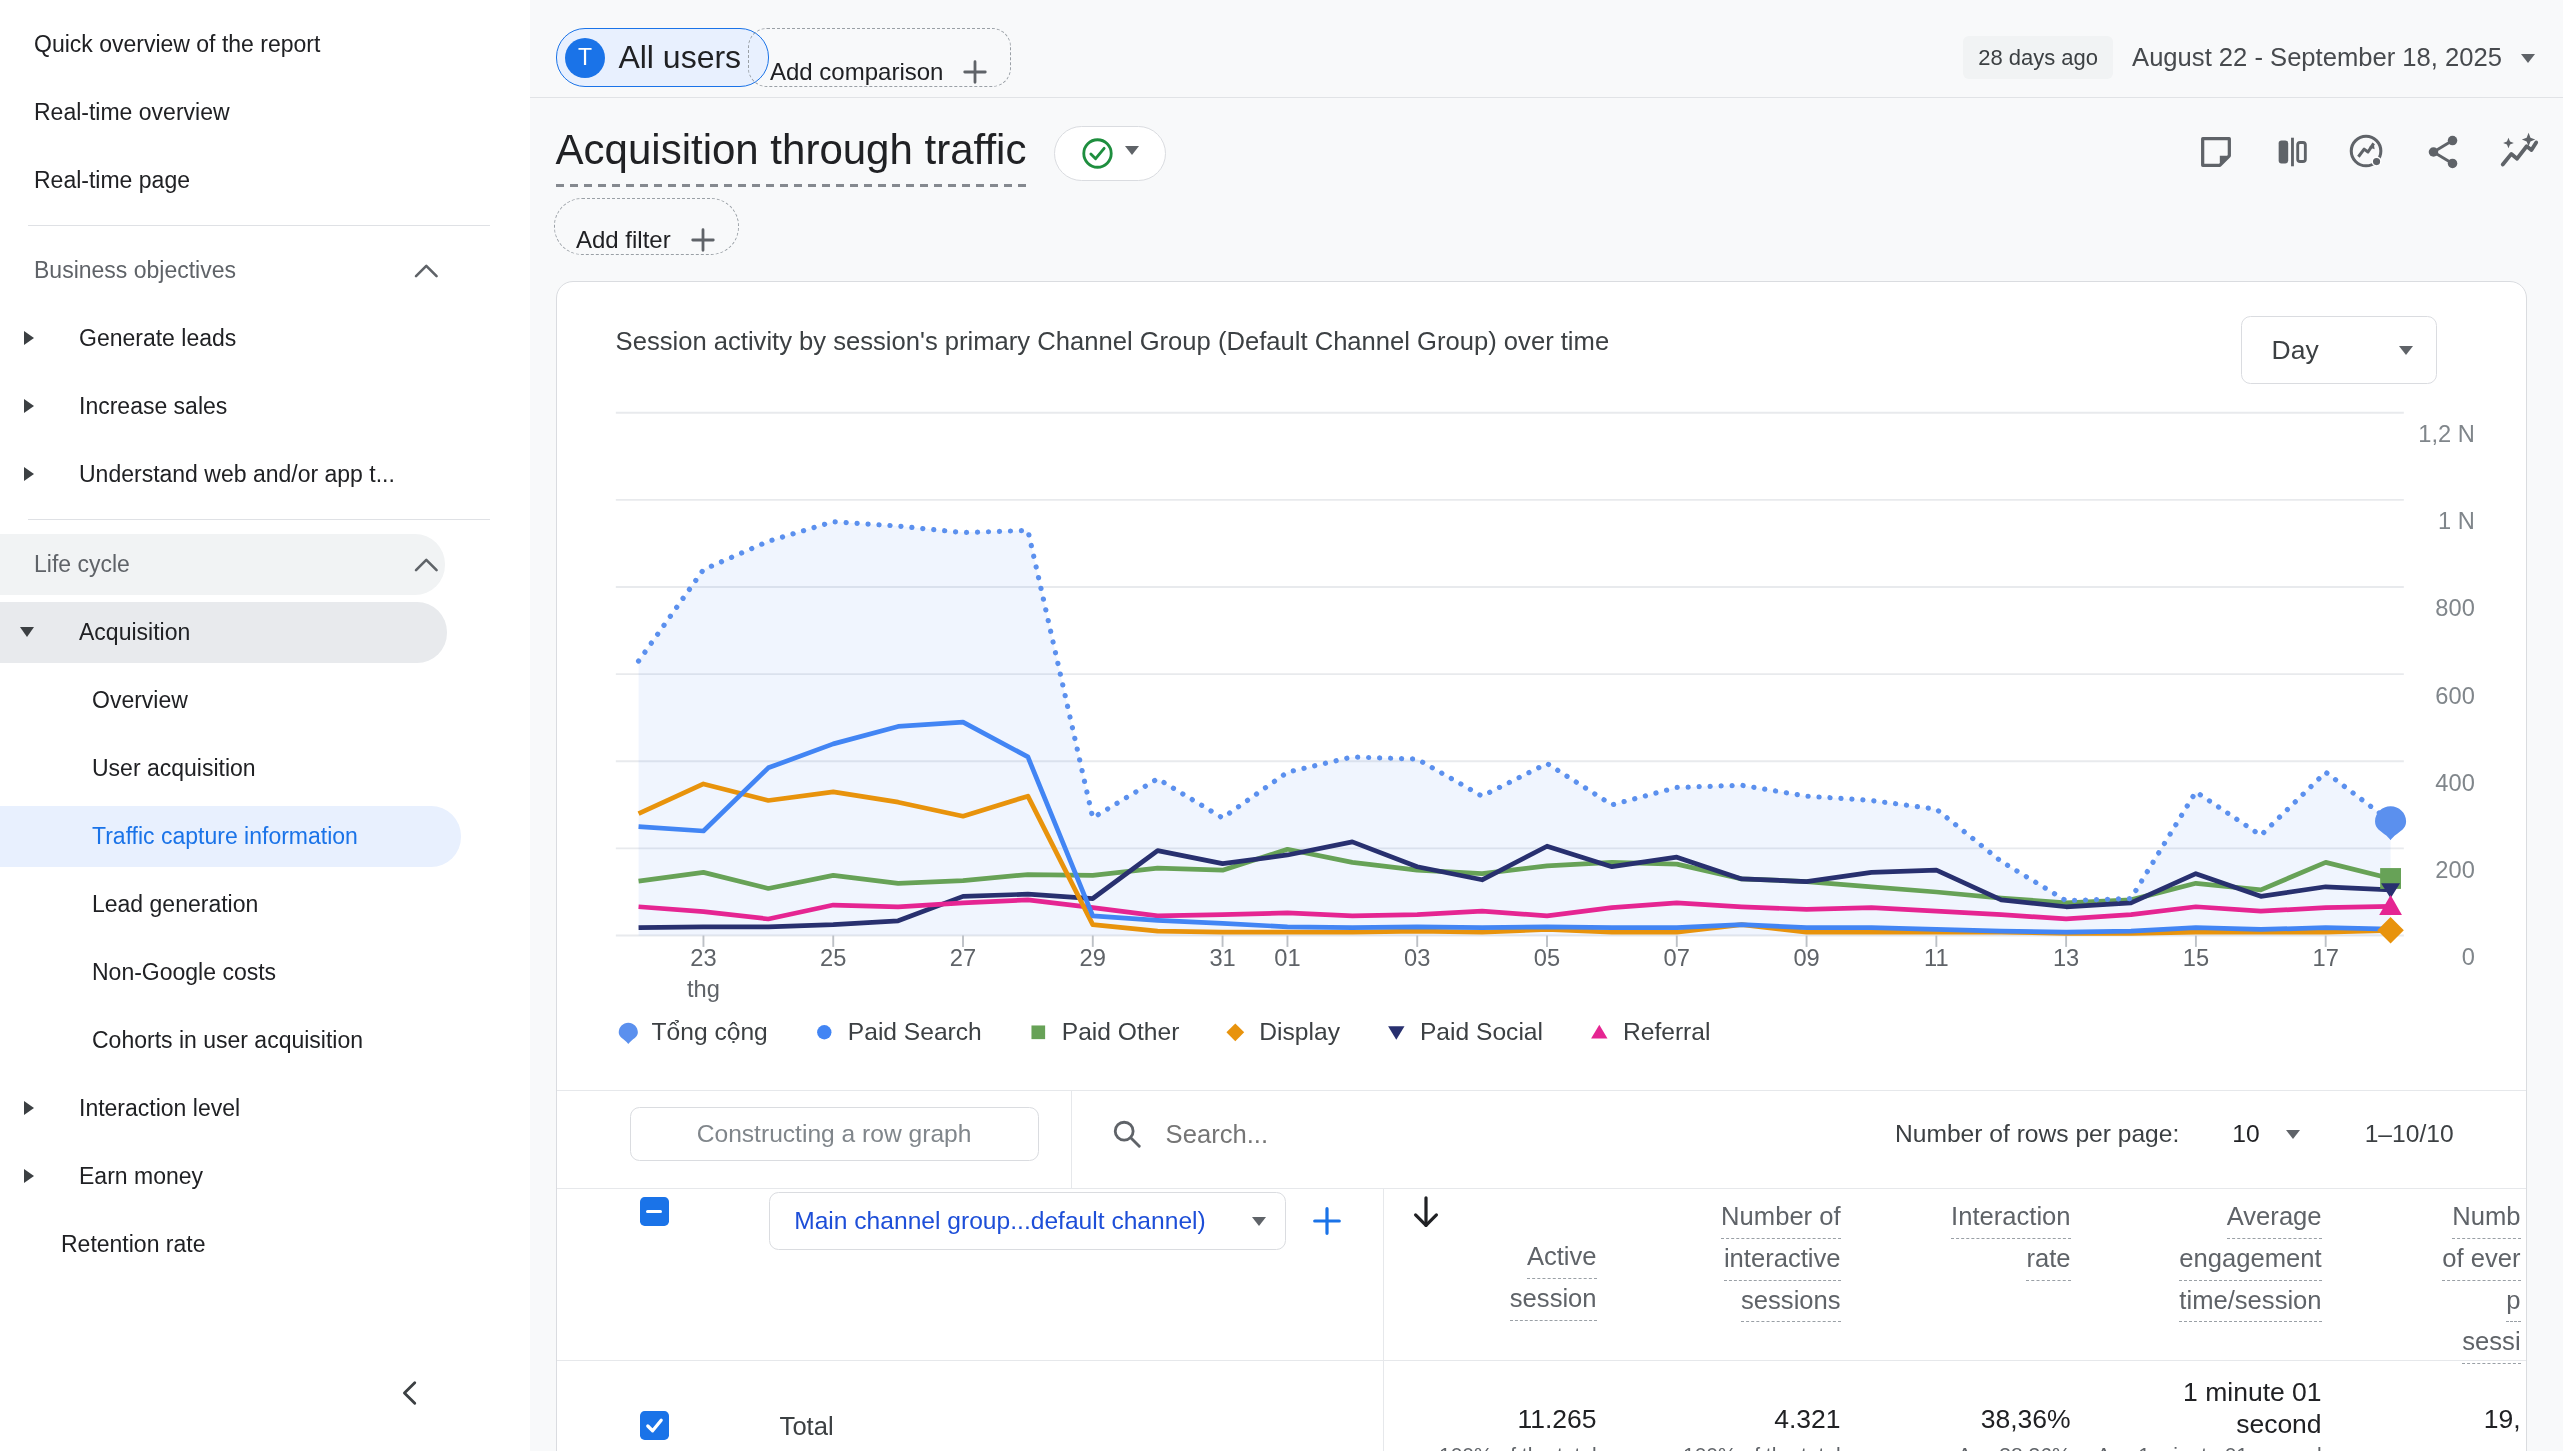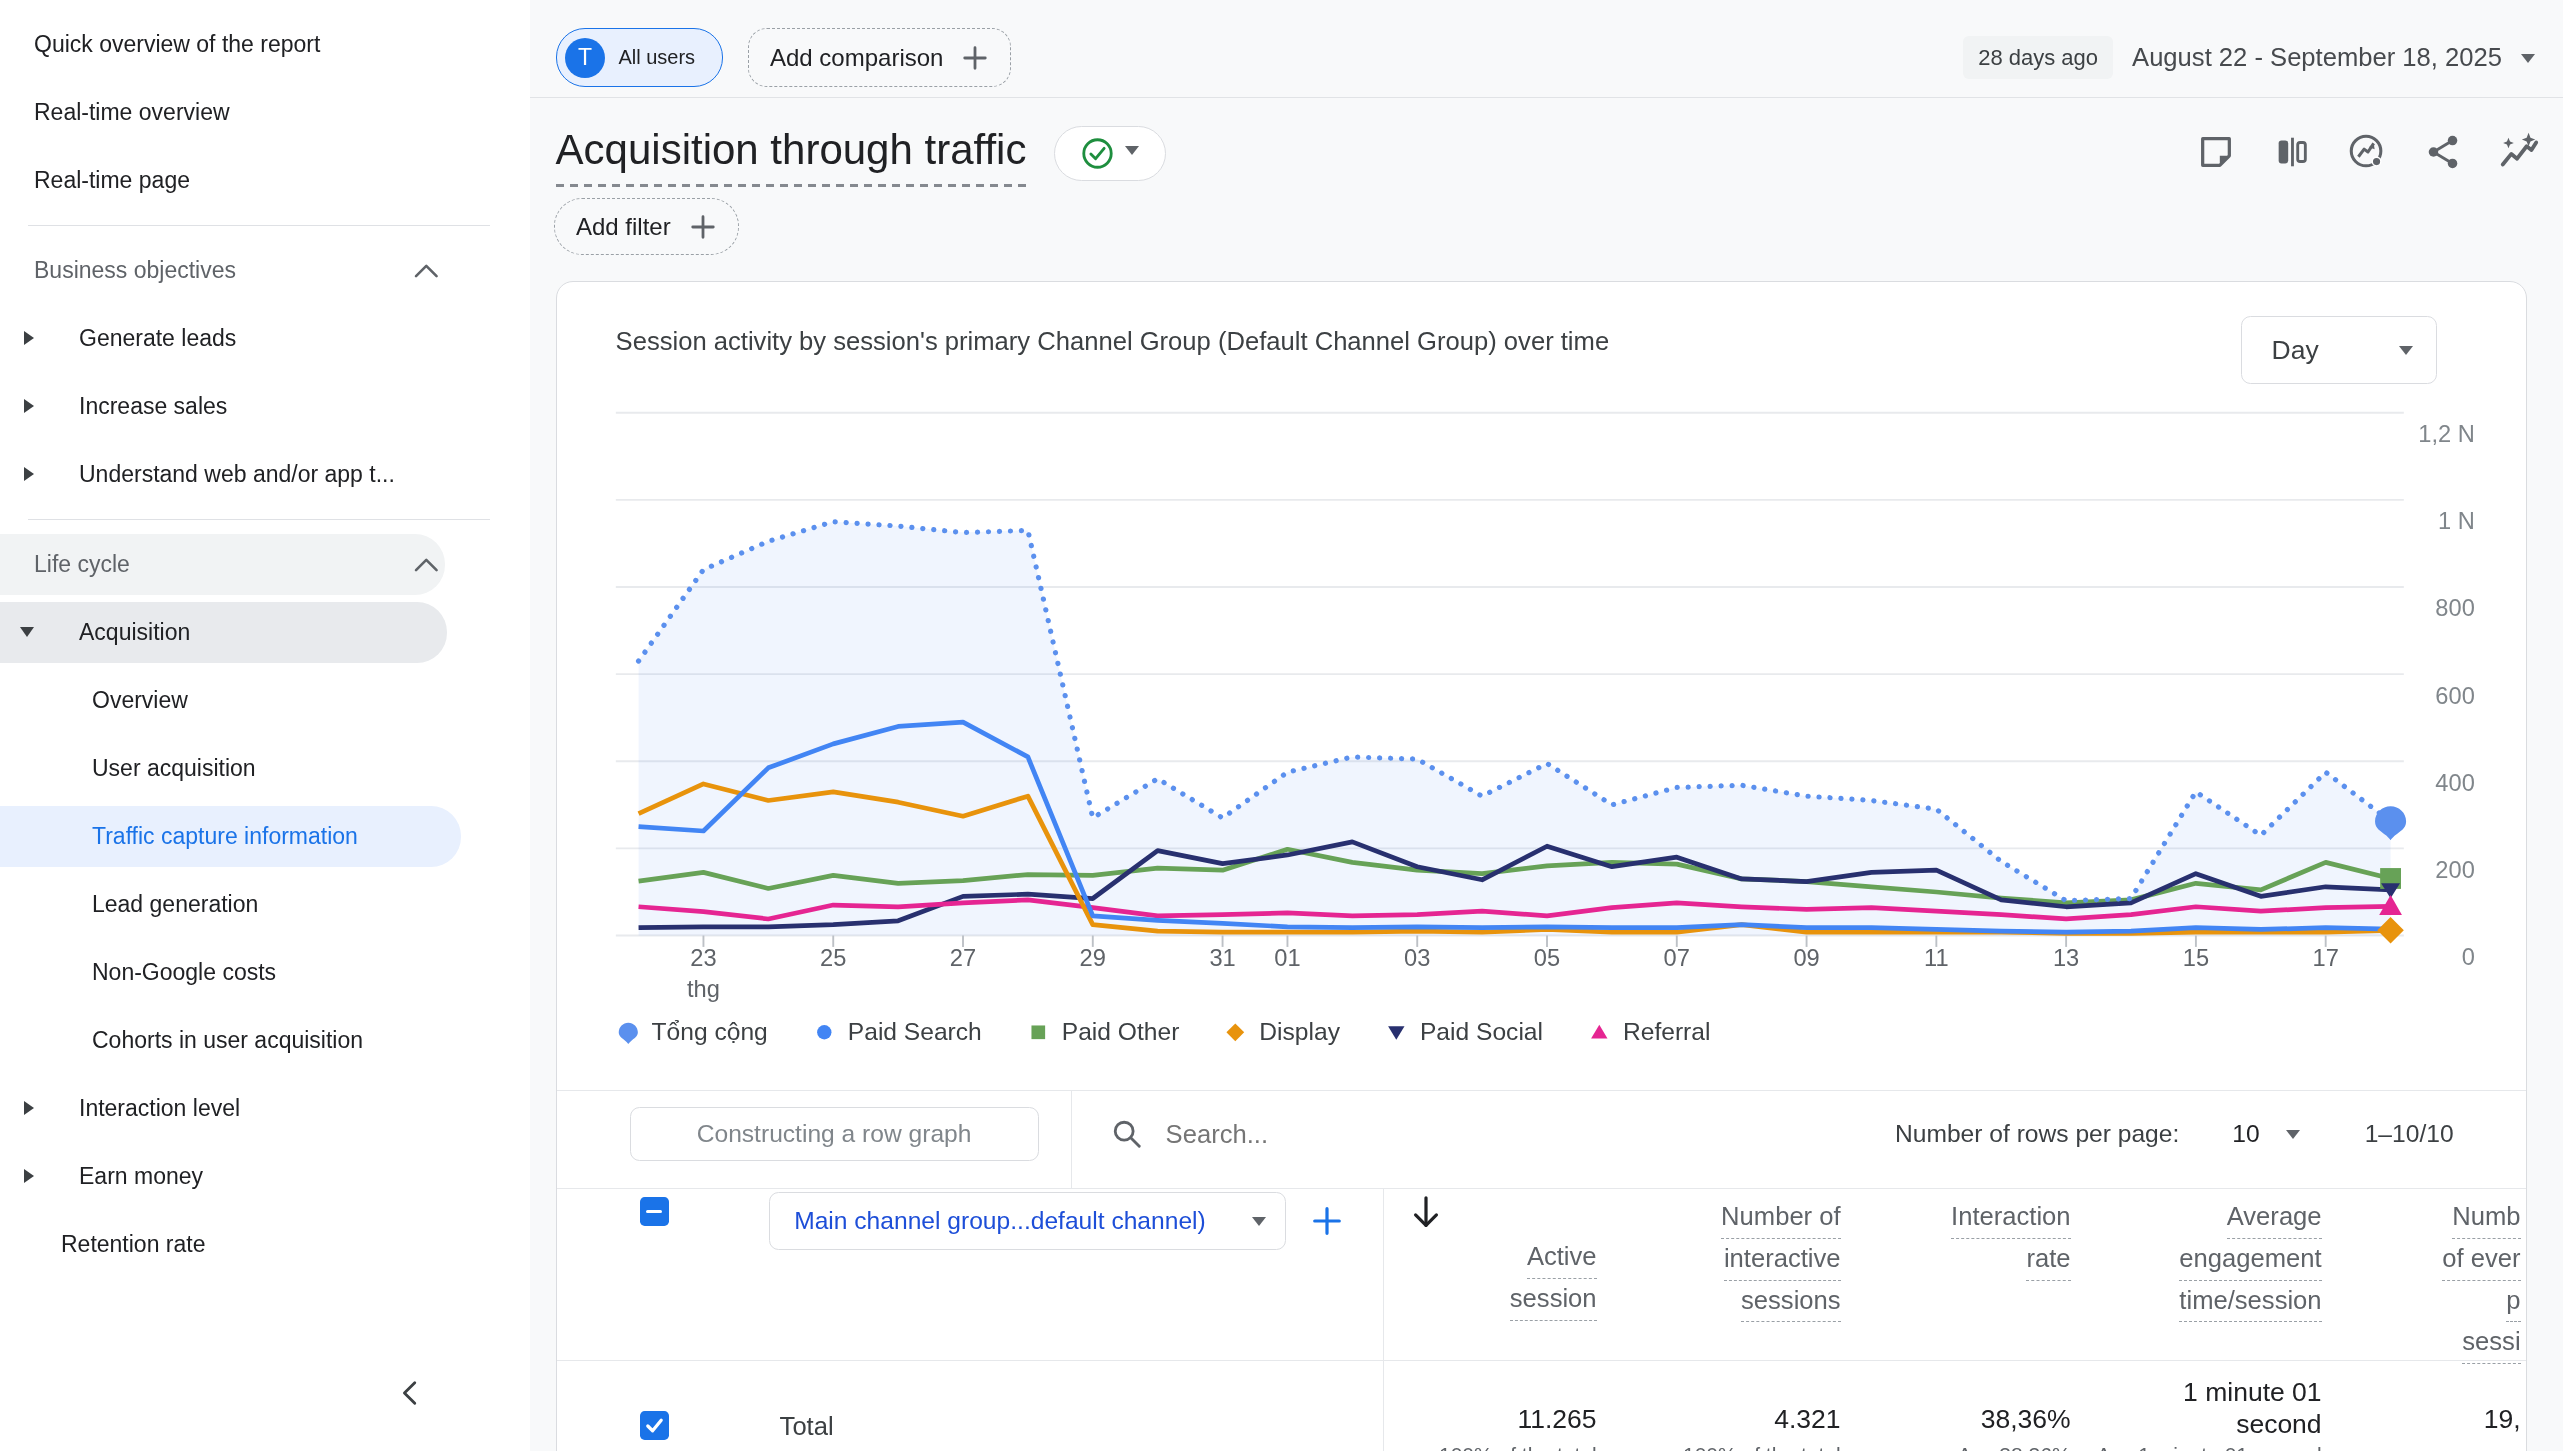--- a/index.html
+++ b/index.html
@@ -32,22 +32,22 @@
   .tri-d { left:20px; border-left:7.6px solid transparent; border-right:7.6px solid transparent; border-top:10.4px solid #3c4043; }
   #nav-collapse { position:absolute; left:388px; top:1372px; width:45px; height:45px; background:none; border:none; cursor:pointer; }
 
   
   #main { position:absolute; left:530px; top:0; right:0; bottom:0; }
   #topbar { position:absolute; left:0; top:0; right:0; height:98px; border-bottom:0.9px solid #e1e3e6; }
   .chip-allusers { position:absolute; left:25.6px; top:28px; height:59px; display:flex; align-items:center;
      border:1.9px solid #1a73e8; background:#e8f0fe; border-radius:29px; padding-right:26.5px; cursor:pointer; }
   .avatar { width:40px; height:40px; border-radius:50%; background:#1a73e8; color:#fff; font-size:23px;
      display:flex; align-items:center; justify-content:center; margin:0 13.3px 0 8.5px; }
-  .chip-allusers span.lbl { font-size:20px; color:#202124; }
-  .chip-dashed { position:absolute; display:flex; align-items:center; gap:18px; border:1.9px dashed #9aa0a6;
+  .chip-allusers span.lbl { font-size:32px; color:#202124; }
+  .chip-dashed { position:absolute; display:flex; align-items:flex-end; gap:18px; border:1.9px dashed #9aa0a6;
      border-radius:19px; background:transparent; font-size:24px; color:#202124; cursor:pointer; }
   #chip-addcomp { left:218px; top:28px; height:59px; padding:0 21px; }
   .dateblock { position:absolute; right:28px; top:28px; height:59px; display:flex; align-items:center; gap:19px; cursor:pointer; }
   .datebadge { background:#f1f3f4; border-radius:5.7px; font-size:22px; color:#3c4043; padding:8.5px 15px; }
   .daterange { font-size:25.6px; color:#474a4e; }
   .caret { width:0; height:0; border:7.6px solid transparent; border-top:9.5px solid #5f6368; margin-top:8.5px; }
 
   
   #title-row { position:absolute; left:25.6px; top:126px; right:19px; height:71px; }
   .page-title { display:inline-block; font-size:42px; color:#202124; }

